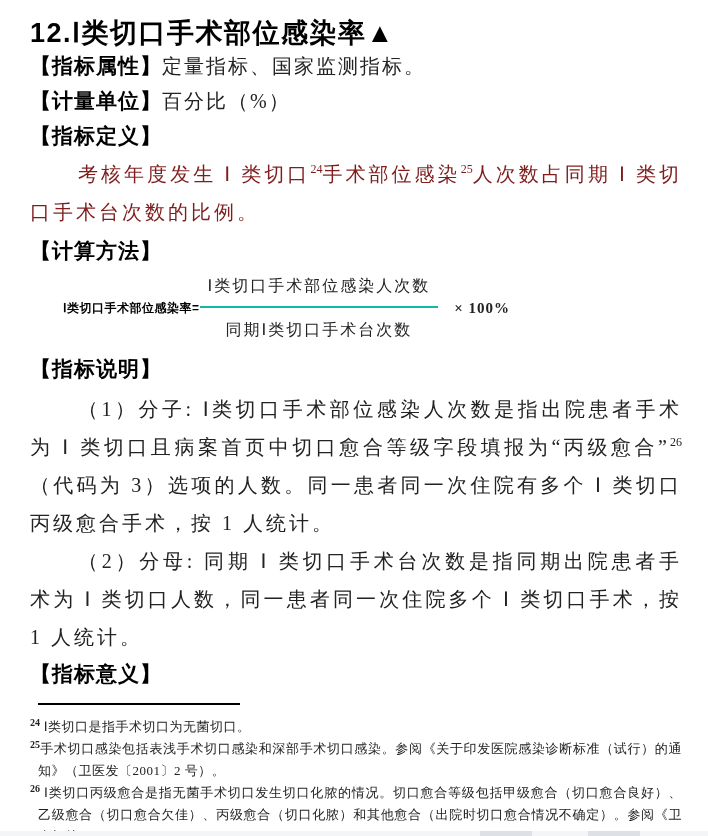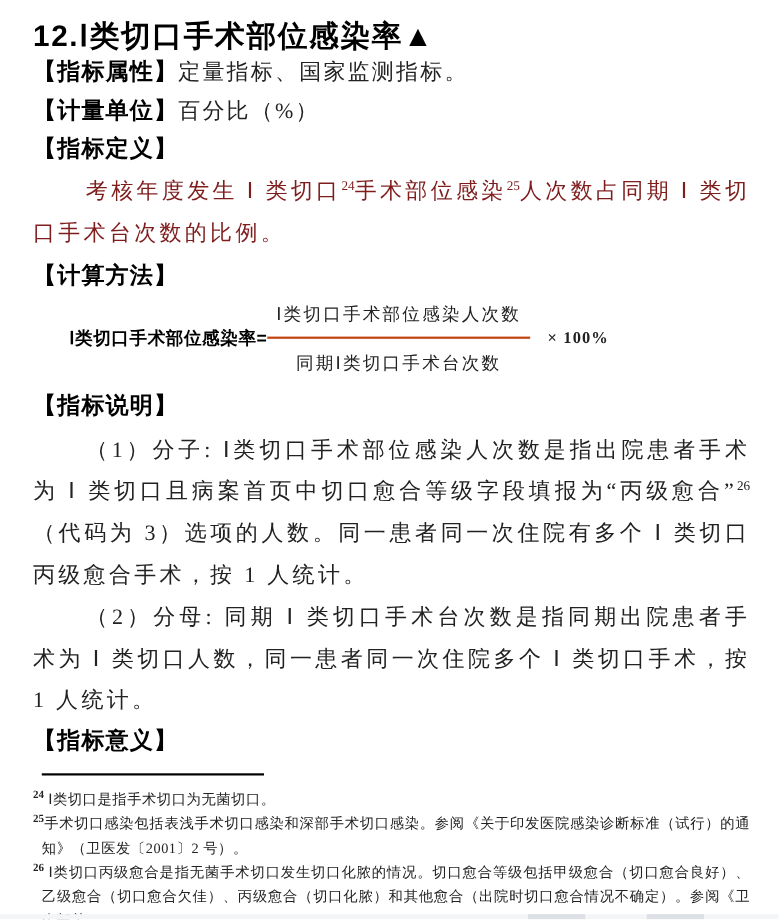--- a/index.html
+++ b/index.html
@@ -65,36 +65,36 @@
   }
   .formula {
     margin-top: 10px;
     margin-left: 33px;
     display: flex;
     align-items: center;
   }
   .formula-lhs {
     font-family: "Liberation Sans", sans-serif;
     font-weight: bold;
-    font-size: 16px;
+    font-size: 12px;
     letter-spacing: 0.5px;
     color: #000;
     white-space: nowrap;
   }
   .fraction {
     display: inline-flex;
     flex-direction: column;
     text-align: center;
     font-size: 16px;
     letter-spacing: 2px;
     color: #222;
   }
   .fraction .numerator {
     padding: 0 8px 9px 8px;
-    border-bottom: 2px solid #c2410c;
+    border-bottom: 2px solid #14b8a6;
     white-space: nowrap;
   }
   .fraction .denominator {
     padding-top: 12px;
     white-space: nowrap;
   }
   .formula-multiplier {
     margin-left: 16px;
     font-size: 15px;
     letter-spacing: 1px;

